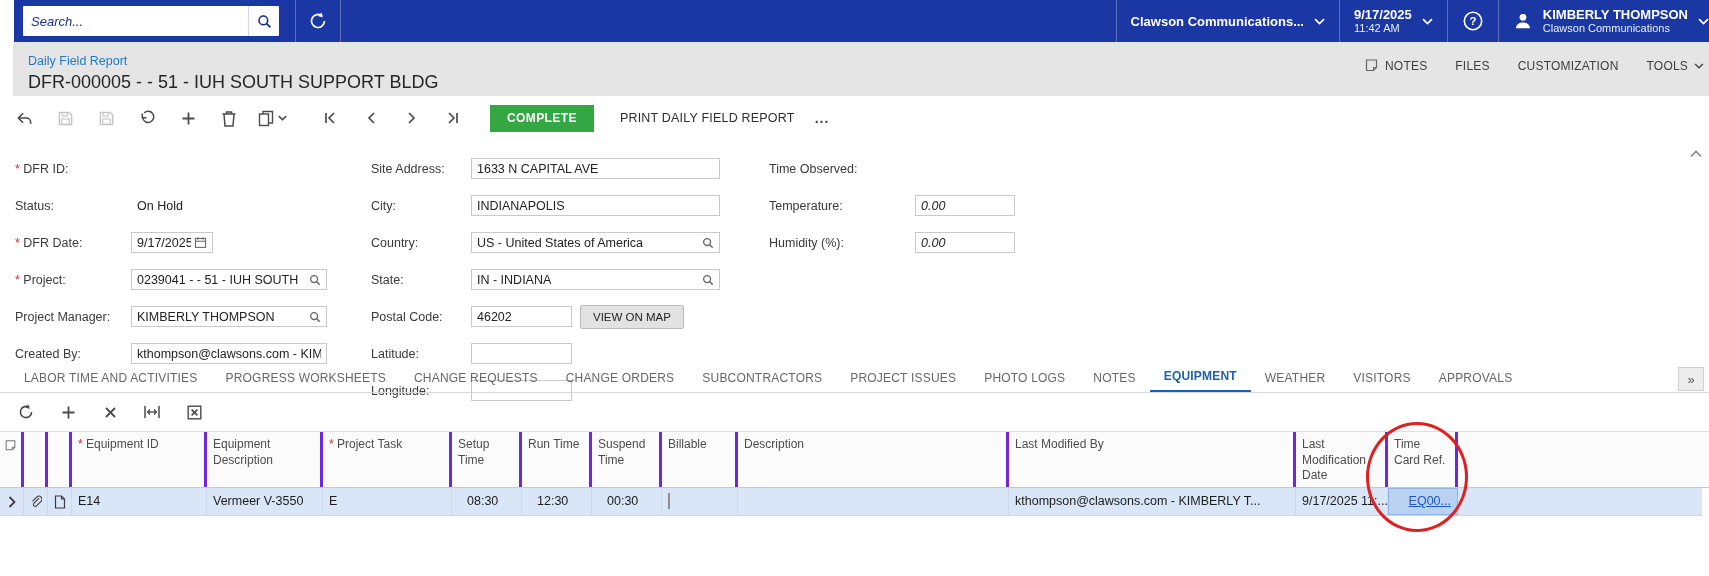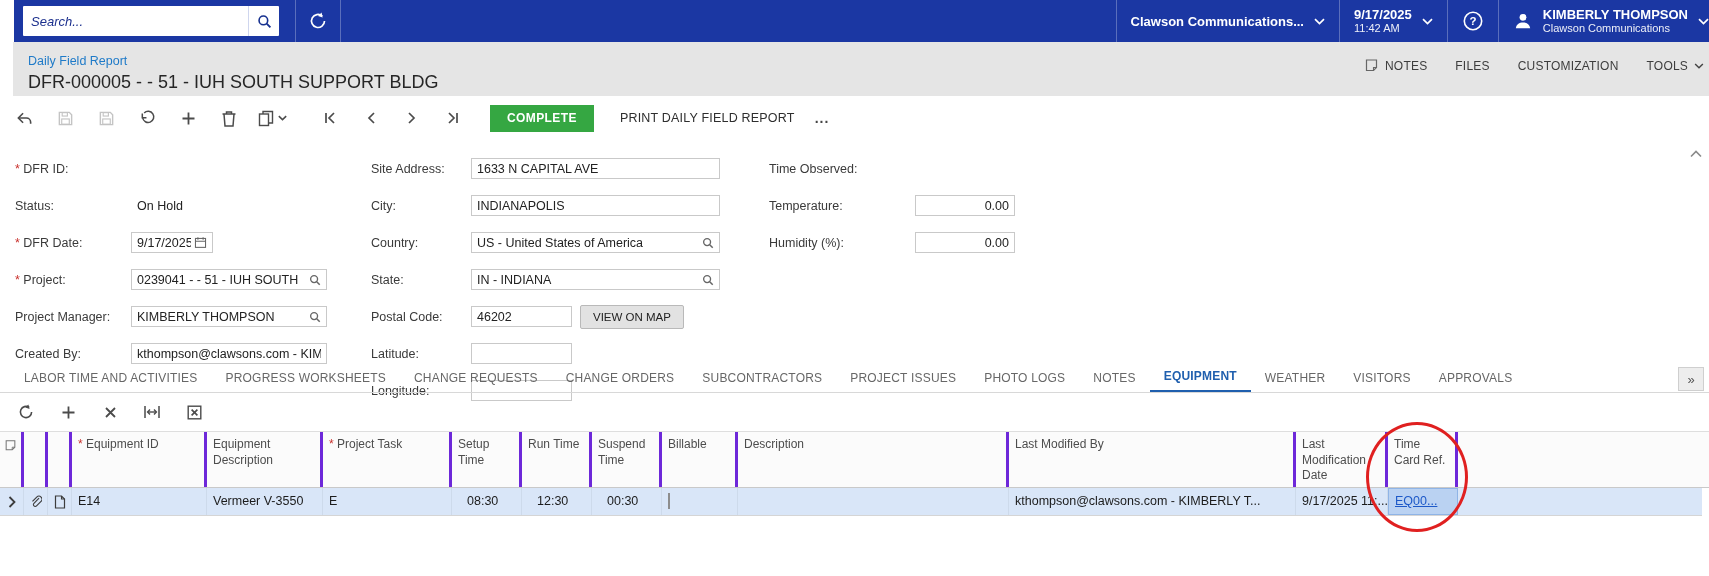--- a/index.html
+++ b/index.html
@@ -34,42 +34,42 @@
   
   .form{position:absolute;left:0;top:140px;width:100%;height:218px;}
   .fcol{position:absolute;top:18px;display:flex;flex-direction:column;gap:16px;}
   .frow{display:flex;align-items:center;height:21px;}
   .flabel{font-size:12.5px;color:#3a3a3a;flex:none;}
   .req::before{content:"* ";color:#c9302c;}
   .ctrl{box-sizing:border-box;height:21px;border:1px solid #c9c9c9;background:#fff;display:flex;align-items:center;padding:0 5px;font-size:12.5px;color:#222;flex:none;}
   .ctrl .val{flex:1;white-space:nowrap;overflow:hidden;}
   .f-icon{flex:none;color:#666;margin-left:3px;cursor:pointer;}
   .plain{font-size:12.5px;color:#222;}
-  .num .val{text-align:right;}
+  .num .val{text-align:left;font-style:italic;}
   .btn-map{height:24px;padding:0 12px;background:#e2e2e2;border:1px solid #b9b9b9;font-family:"Liberation Sans",sans-serif;font-size:11.5px;color:#222;margin-left:8px;cursor:pointer;border-radius:2px;flex:none;}
   .scroll-up{position:absolute;right:7px;top:150px;color:#8a8a8a;cursor:pointer;background:none;border:none;padding:0;}
   
   .tabbar{position:absolute;left:0;top:362px;width:100%;height:31px;border-bottom:1px solid #d8d8d8;display:flex;align-items:flex-end;box-sizing:border-box;padding-left:10px;}
   .tab{padding:0 14px;font-size:12px;color:#676767;line-height:28px;letter-spacing:.2px;cursor:pointer;white-space:nowrap;flex:none;}
   .tab.active{color:#1f5fae;font-weight:bold;border-bottom:2px solid #1f5fae;}
   .tab-overflow{position:absolute;right:5px;top:5px;width:24px;height:22px;background:#ededed;border:1px solid #cfcfcf;color:#555;font-size:13px;display:flex;align-items:center;justify-content:center;cursor:pointer;}
   
   .grid-toolbar{position:absolute;left:0;top:393px;width:100%;height:38px;display:flex;align-items:center;padding-left:14px;box-sizing:border-box;}
   .grid-toolbar .icon-btn{margin-right:18px;}
   .grid-header{position:absolute;left:0;top:431px;width:100%;height:57px;background:#fbfbfb;border-top:1px solid #dedede;border-bottom:1px solid #c9c9c9;display:flex;box-sizing:border-box;}
   .gh{box-sizing:border-box;padding:5px 6px;border-right:3px solid #6d28d9;font-size:12px;color:#4d4d4d;line-height:1.3;overflow:hidden;flex:none;cursor:pointer;}
   .gh.icocell{display:flex;align-items:flex-start;justify-content:center;padding-top:7px;color:#777;}
   .grid-row{position:absolute;left:0;top:488px;width:1702px;height:28px;background:#d9e6f8;border-bottom:1px solid #d5d5d5;display:flex;box-sizing:border-box;cursor:pointer;}
   .gc{box-sizing:border-box;padding:0 6px;font-size:12.5px;color:#1c1c1c;line-height:27px;white-space:nowrap;overflow:hidden;border-right:1px solid rgba(0,0,0,.05);flex:none;}
   .gc.icon{display:flex;align-items:center;justify-content:center;padding:0;color:#3c3c3c;}
   .gc.time{padding-left:15px;}
   .c0{width:24px}.c1{width:24px}.c2{width:24px}.c3{width:135px}.c4{width:116px}.c5{width:129px}
   .c6{width:70px}.c7{width:70px}.c8{width:70px}.c9{width:76px}.c10{width:271px}.c11{width:287px}.c12{width:92px}.c13{width:70px}
   .link{color:#1d59c8;text-decoration:underline;cursor:pointer;}
-  .cell-selected{background:#bad2f2;border:1px solid #8fb4e6;line-height:25px;}
+  .cell-selected{background:#bad2f2;border:1px solid #8fb4e6;line-height:25px;text-align:right;}
   .checkbox{width:13px;height:13px;border:1px solid #8d8d8d;background:#fff;margin:7px 0 0 4px;cursor:pointer;}
   .gc.billable{padding-left:2px;}
   
   .annotation{position:absolute;left:1366px;top:422px;width:96px;height:104px;border:3px solid #e02020;border-radius:50%;z-index:40;pointer-events:none;}
 </style>
 </head>
 <body>
 
 <div class="app">
 

